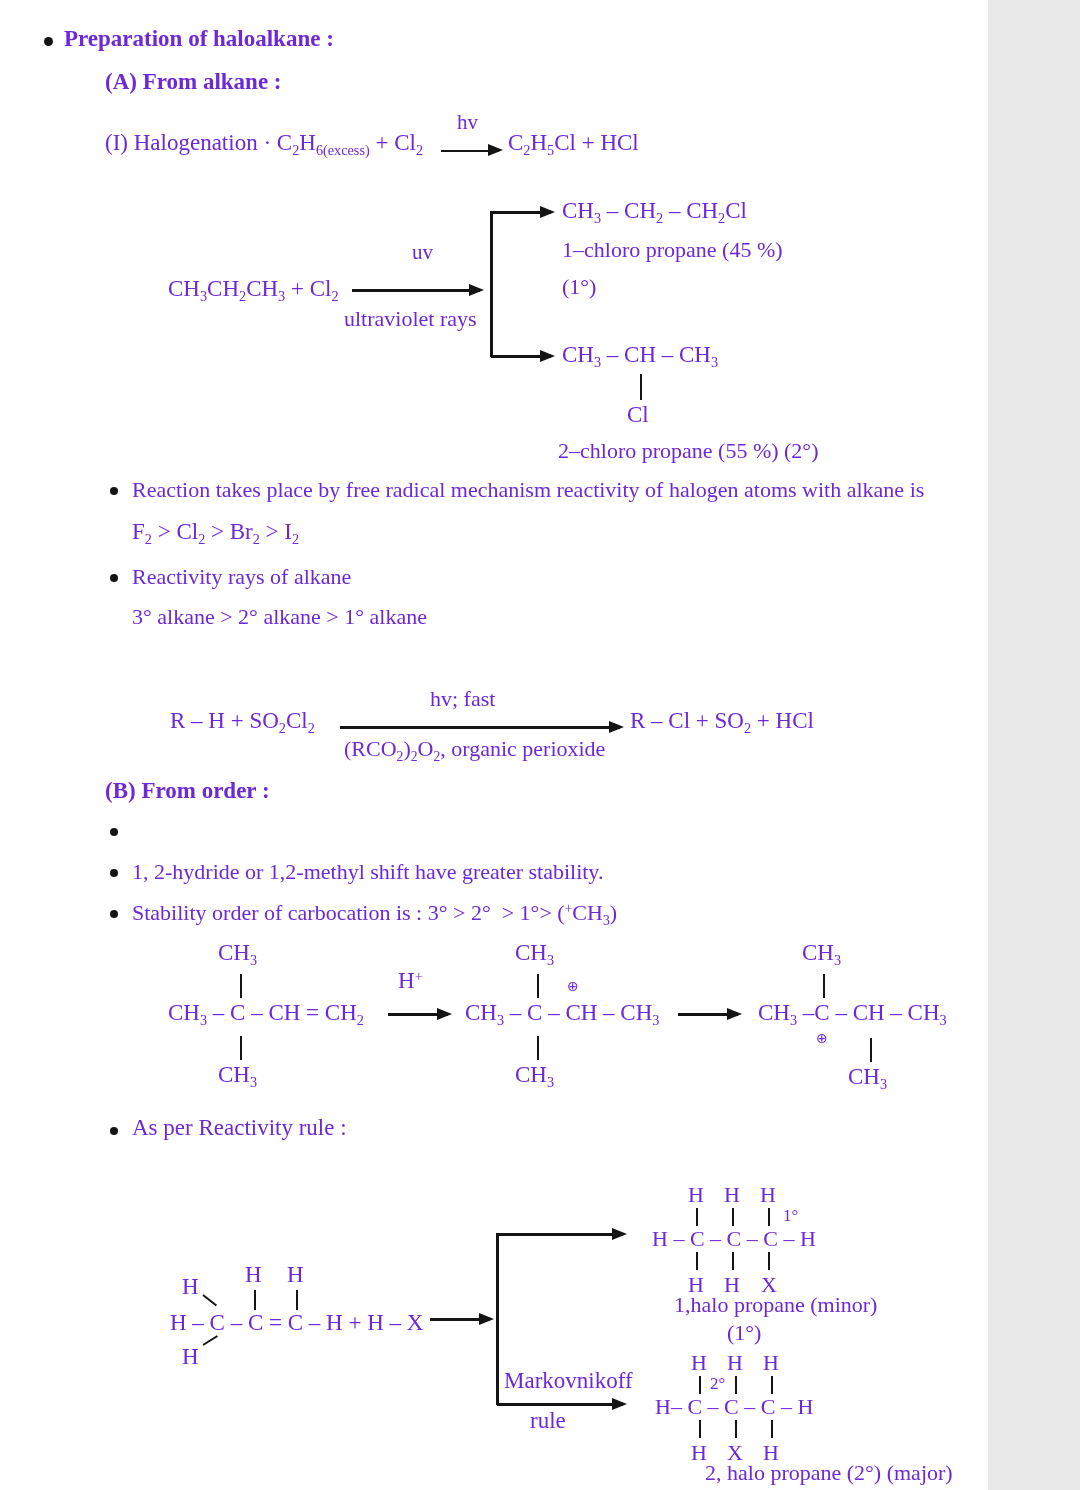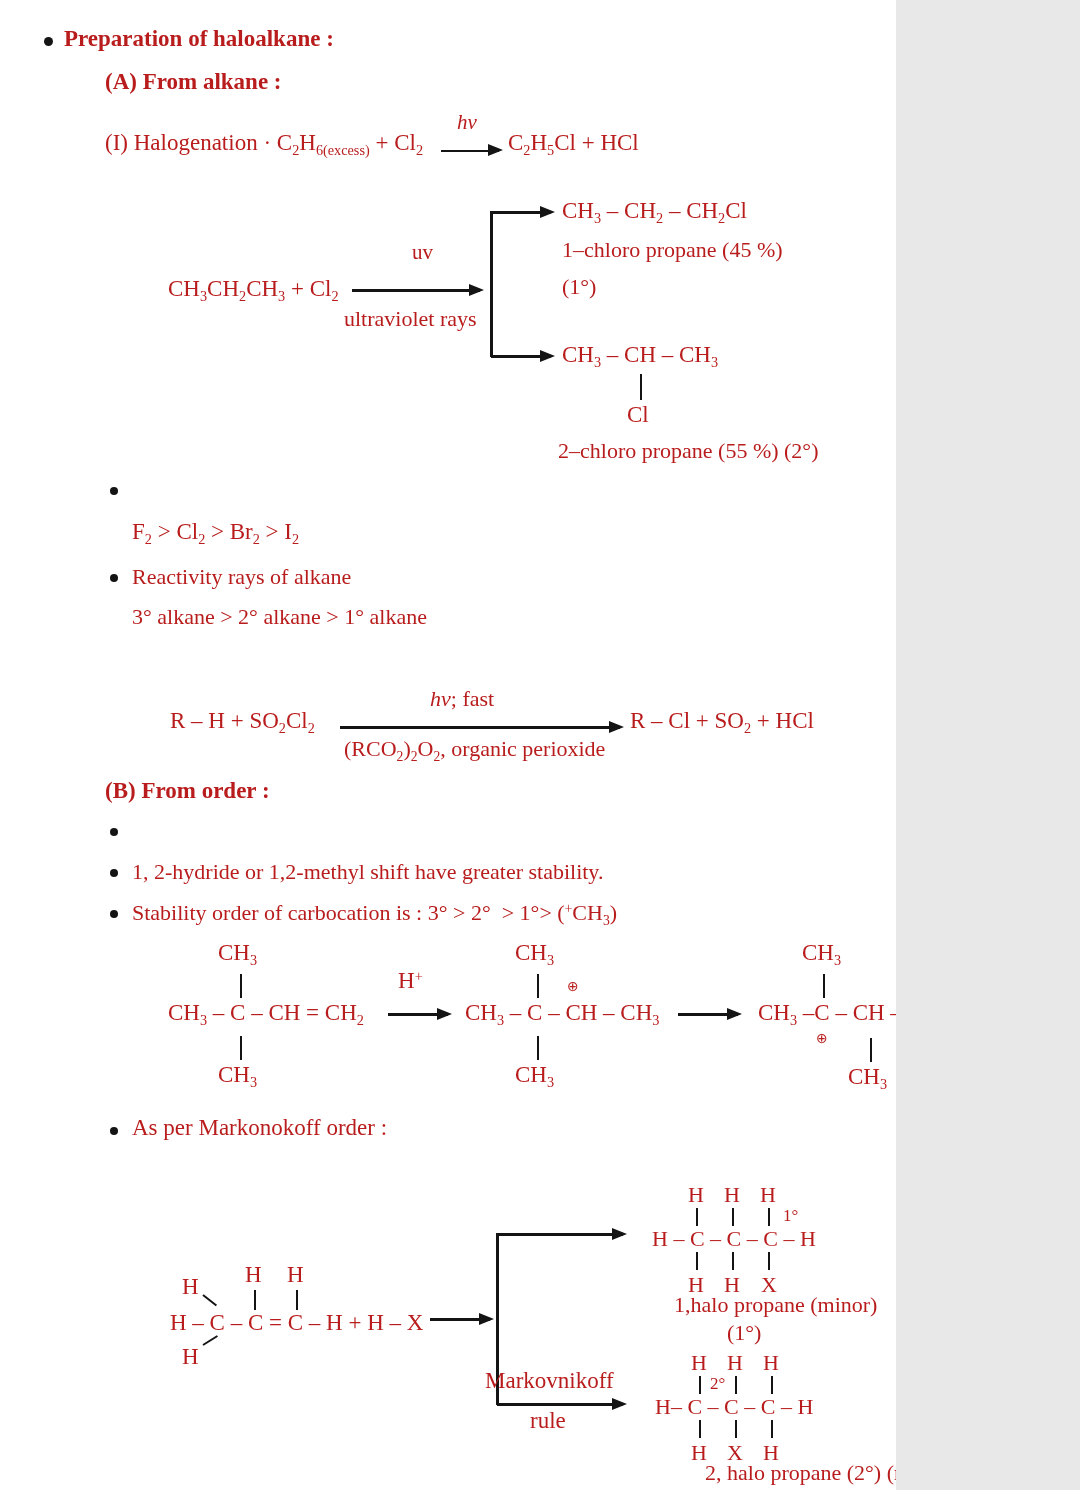--- a/index.html
+++ b/index.html
@@ -1,20 +1,20 @@
 <!DOCTYPE html>
 <html><head>
 <meta charset="utf-8">
 <style>
   html,body{margin:0;padding:0;background:#e8e8e8;}
-  .page{position:relative;width:896px;height:1490px;background:#ffffff;color:#b91c1c;
+  .page{position:relative;width:988px;height:1490px;background:#ffffff;color:#6d28d9;
         font-family:"Liberation Serif",serif;font-size:22px;overflow:hidden;}
   .t{position:absolute;white-space:pre;line-height:1.15;}
   .b{font-weight:bold;}
-  .i{font-style:italic;}
+  .i{}
   .f23{font-size:23px;}
   .f21{font-size:21px;}
   .f17{font-size:17px;}
   sub{font-size:62%;vertical-align:-0.35em;line-height:0;}
   sup{font-size:62%;vertical-align:0.5em;line-height:0;}
   .dot{position:absolute;width:8px;height:8px;border-radius:50%;background:#141414;}
   .dot9{width:9px;height:9px;}
   .arr{position:absolute;height:0;border-top:3px solid #141414;}
   .arr::after{content:"";position:absolute;right:-4px;top:-8px;width:0;height:0;
               border-left:15px solid #141414;border-top:6.5px solid transparent;border-bottom:6.5px solid transparent;}
@@ -55,20 +55,21 @@
     <span class="t" style="left:562px;top:237px">1–chloro propane (45 %)</span>
     <span class="t" style="left:562px;top:274px">(1°)</span>
 
     <span class="t f23" style="left:562px;top:342px">CH<sub>3</sub> – CH – CH<sub>3</sub></span>
     <div class="vbond" style="left:640px;top:374px;height:26px"></div>
     <span class="t f23" style="left:627px;top:402px">Cl</span>
     <span class="t" style="left:558px;top:438px">2–chloro propane (55 %) (2°)</span>
   </div>
 
   <span class="dot" style="left:110px;top:487px"></span>
+  <span class="t" style="left:132px;top:477px">Reaction takes place by free radical mechanism reactivity of halogen atoms with alkane is</span>
   <span class="t f23" style="left:132px;top:519px">F<sub>2</sub> &gt; Cl<sub>2</sub> &gt; Br<sub>2</sub> &gt; I<sub>2</sub></span>
 
   <span class="dot" style="left:110px;top:574px"></span>
   <span class="t" style="left:132px;top:564px">Reactivity rays of alkane</span>
   <span class="t" style="left:132px;top:604px">3° alkane &gt; 2° alkane &gt; 1° alkane</span>
 
 
   <div>
     <span class="t f23" style="left:170px;top:708px">R – H + SO<sub>2</sub>Cl<sub>2</sub></span>
     <span class="t" style="left:430px;top:686px"><span class="i">hv</span><span>; fast</span></span>
@@ -109,40 +110,40 @@
 
     <span class="t f23" style="left:802px;top:940px">CH<sub>3</sub></span>
     <div class="vbond" style="left:823px;top:974px;height:24px"></div>
     <span class="t f23" style="left:758px;top:1000px">CH<sub>3</sub> –C – CH – CH<sub>3</sub></span>
     <span class="charge" style="left:816px;top:1031px">⊕</span>
     <div class="vbond" style="left:870px;top:1038px;height:24px"></div>
     <span class="t f23" style="left:848px;top:1064px">CH<sub>3</sub></span>
   </div>
 
   <span class="dot" style="left:110px;top:1127px"></span>
-  <span class="t f23" style="left:132px;top:1115px">As per Markonokoff order :</span>
+  <span class="t f23" style="left:132px;top:1115px">As per Reactivity rule :</span>
 
   <div>
 
     <span class="t f23" style="left:182px;top:1274px">H</span>
     <div class="dbond" style="left:203px;top:1294px;width:17px;transform:rotate(38deg)"></div>
     <span class="t f23" style="left:245px;top:1262px">H</span>
     <div class="vbond" style="left:254px;top:1290px;height:20px"></div>
     <span class="t f23" style="left:287px;top:1262px">H</span>
     <div class="vbond" style="left:296px;top:1290px;height:20px"></div>
     <span class="t f23" style="left:170px;top:1310px">H – C – C = C – H + H – X</span>
     <div class="dbond" style="left:203px;top:1344px;width:17px;transform:rotate(-32deg)"></div>
     <span class="t f23" style="left:182px;top:1344px">H</span>
 
     <div class="arr" style="left:430px;top:1318px;width:60px"></div>
 
     <div class="vstem" style="left:496px;top:1233px;height:172px"></div>
     <div class="arr" style="left:497px;top:1233px;width:126px"></div>
     <div class="arr" style="left:497px;top:1403px;width:126px"></div>
-    <span class="t f23" style="left:485px;top:1368px">Markovnikoff</span>
+    <span class="t f23" style="left:504px;top:1368px">Markovnikoff</span>
     <span class="t f23" style="left:530px;top:1408px">rule</span>
 
     <span class="t" style="left:688px;top:1182px">H</span>
     <span class="t" style="left:724px;top:1182px">H</span>
     <span class="t" style="left:760px;top:1182px">H</span>
     <div class="vbond" style="left:696px;top:1208px;height:18px"></div>
     <div class="vbond" style="left:732px;top:1208px;height:18px"></div>
     <div class="vbond" style="left:768px;top:1208px;height:18px"></div>
     <span class="t f17" style="left:783px;top:1206px">1°</span>
     <span class="t" style="left:652px;top:1226px">H – C – C – C – H</span>

